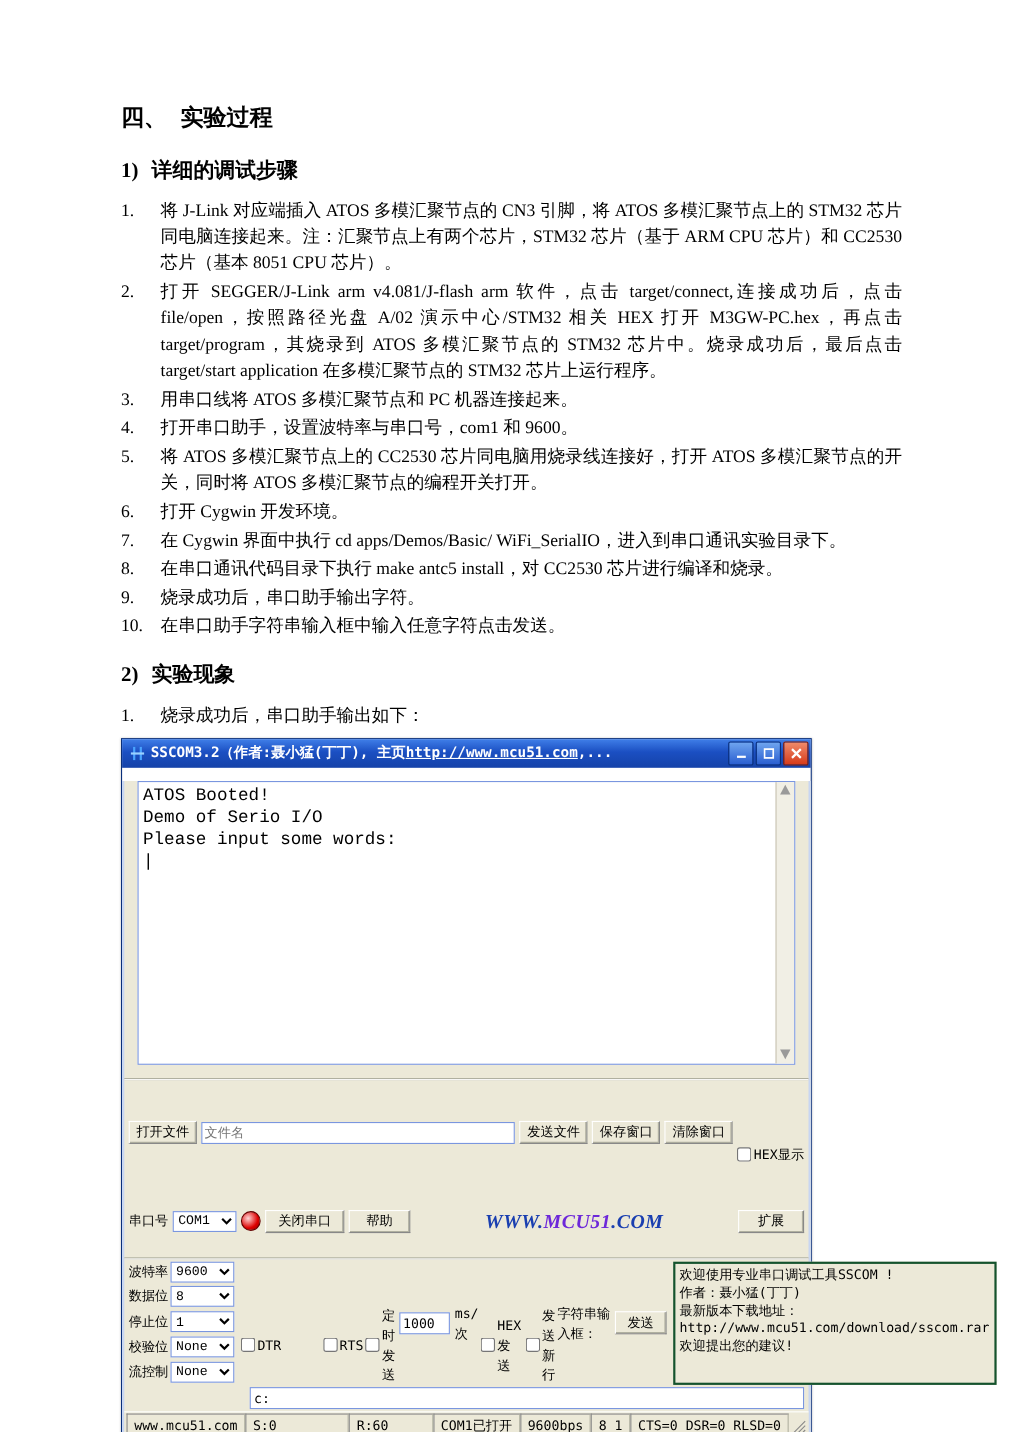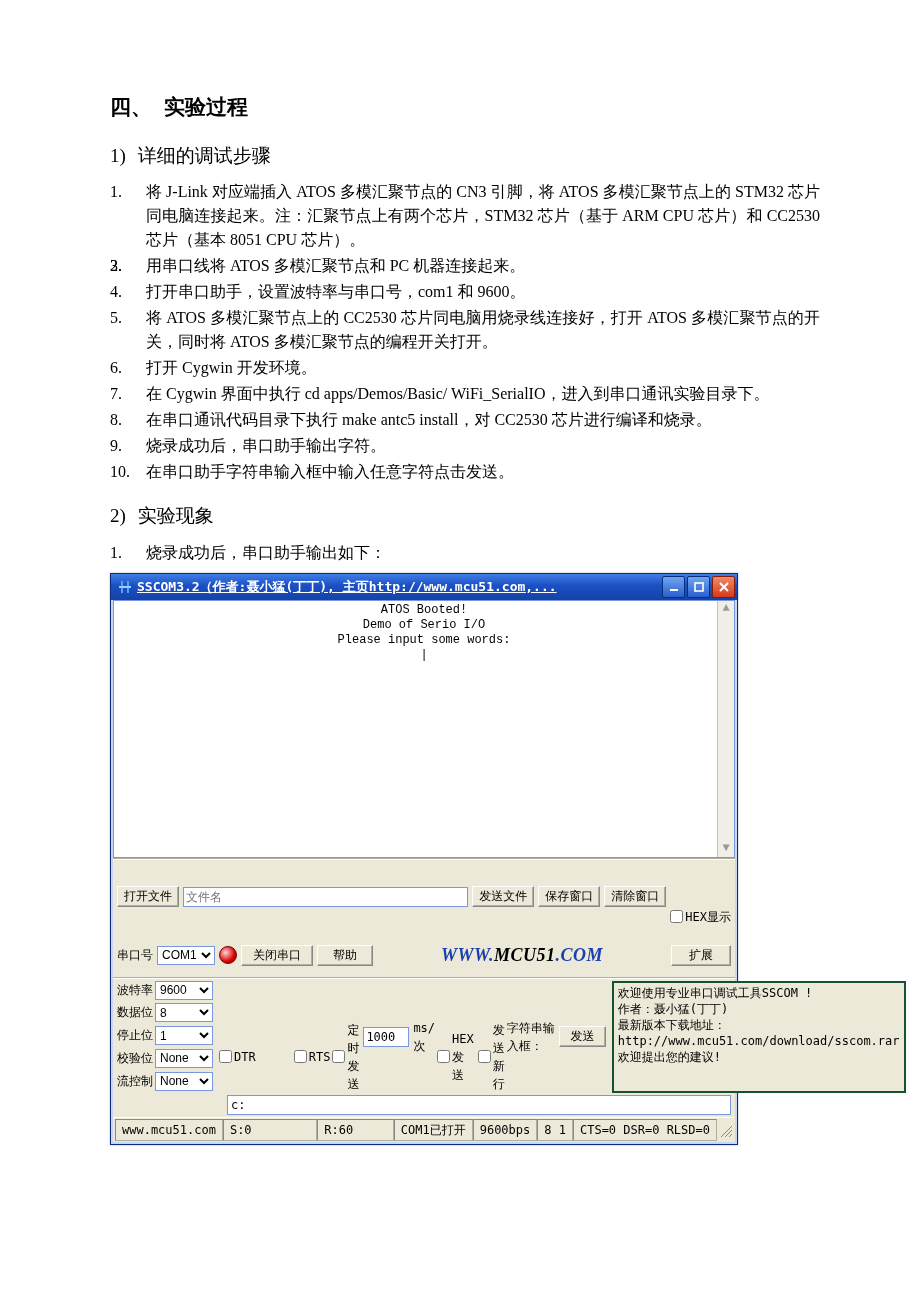--- a/index.html
+++ b/index.html
@@ -11,21 +11,21 @@
     color: #000;
     background: #fff;
   }
   h2 {
     font-size: 21px;
     font-weight: bold;
     margin: 12px 0 14px 0;
   }
   h3 {
     font-size: 19px;
-    font-weight: normal;
+    font-weight: bold;
     margin: 18px 0 10px 0;
   }
   .sect-num { margin-right: 12px; }
   ol.steps {
     list-style: none;
     padding: 0;
     margin: 0 0 6px 0;
   }
   ol.steps li {
     padding-left: 36px;
@@ -57,21 +57,21 @@
     height: 26px;
     padding: 0 2px 0 6px;
     color: #fff;
     font-weight: bold;
     background: linear-gradient(to bottom, #3f7ee8 0%, #1b4fc2 45%, #1542a8 100%);
   }
   .titlebar .app-icon {
     width: 16px; height: 16px; margin-right: 4px;
     display: inline-flex; align-items: center; justify-content: center;
   }
-  .titlebar .title-text { flex: 1; white-space: nowrap; overflow: hidden; font-size: 13px; text-decoration: underline; }
+  .titlebar .title-text { flex: 1; white-space: nowrap; overflow: hidden; font-size: 13px; }
   .titlebar .title-text .link-part { text-decoration: underline; }
   .win-controls { display: flex; gap: 2px; }
   .win-btn {
     width: 21px; height: 20px;
     background: linear-gradient(to bottom,#6fa5ef,#2a5ed0);
     border: 1px solid #0a2f7a;
     border-radius: 2px;
     display: flex; align-items: center; justify-content: center;
     color: #fff; font-size: 11px; font-weight: bold;
   }
@@ -84,45 +84,44 @@
   .client {
     background: #ece9d8;
     border: 2px solid #c8d6f2;
     border-top: none;
     padding: 0;
   }
   .output-area {
     position: relative;
     background: #fff;
     border: 1px solid #7a96df;
-    margin: 0;
+    margin: 12px;
     height: 252px;
     padding: 2px 4px;
     font-family: "Courier New", monospace;
-    font-size: 12px;
+    font-size: 16px;
     line-height: 1.25;
     white-space: pre;
     overflow: hidden;
-    text-align: center;
   }
   .output-scroll {
     position: absolute; right: 0; top: 0; bottom: 0; width: 16px;
     background: #f1efe5;
     border-left: 1px solid #c8c4b4;
     display: flex; flex-direction: column; justify-content: space-between;
   }
   .scroll-btn {
     height: 16px; display:flex; align-items:center; justify-content:center;
     color:#9a9a9a;
   }
 
   .row {
     display: flex;
     align-items: center;
-    padding: 8px 4px;
+    padding: 19px 4px;
     gap: 4px;
   }
   .w-btn {
     font-size: 12px;
     padding: 1px 6px;
     background: #ece9d8;
     border: 1px solid #888;
     border-top-color: #fff;
     border-left-color: #fff;
     box-shadow: inset -1px -1px 0 #b0b0a0;
@@ -133,21 +132,21 @@
     padding: 0 2px;
     border: 1px solid #7a96df;
     background: #fff;
     font-family: "SimSun", monospace;
   }
   .w-select {
     font-size: 12px;
     height: 19px;
     border: 1px solid #7a96df;
     background: #fff;
-    font-family: Liberation Sans, sans-serif;
+    font-family: Liberation Mono, monospace;
   }
   .w-check {
     display: inline-flex;
     align-items: center;
     gap: 2px;
     font-size: 12px;
     margin-top: 40px;
   }
   .w-check input { width: 13px; height: 13px; margin:0; }
   .rec-btn {
@@ -218,21 +217,21 @@
     width: 16px; height: 16px; position: relative;
   }
   .mcu-brand {
     font-family: "Times New Roman", serif;
     font-weight: bold;
     font-style: italic;
     font-size: 18px;
     letter-spacing: 0.5px;
   }
   .mcu-www { color: #1a3fb0; margin-top: 16px; }
-  .mcu-mcu { color: #000000; }
+  .mcu-mcu { color: #6d28d9; }
   .mcu-com { color: #1a3fb0; }
   .divider-line {
     height: 1px;
     background: #b0b0a0;
     border-bottom: 1px solid #fff;
     margin: 0;
   }
 </style>
 </head>
 <body>
@@ -240,21 +239,21 @@
 <h2>
   <span class="sect-num">四、</span><span>实验过程</span>
 </h2>
 
 <h3>
   <span class="sect-num">1)</span><span>详细的调试步骤</span>
 </h3>
 
 <ol class="steps">
   <li><span class="num">1.</span><span>将 J-Link 对应端插入 ATOS 多模汇聚节点的 CN3 引脚，将 ATOS 多模汇聚节点上的 STM32 芯片同电脑连接起来。注：汇聚节点上有两个芯片，STM32 芯片（基于 ARM CPU 芯片）和 CC2530 芯片（基本 8051 CPU 芯片）。</span></li>
-  <li><span class="num">2.</span></li>
+  <li><span class="num">2.</span><span>打开 SEGGER/J-Link arm v4.081/J-flash arm 软件，点击 target/connect,连接成功后，点击 file/open，按照路径光盘 A/02 演示中心/STM32 相关 HEX 打开 M3GW-PC.hex，再点击 target/program，其烧录到 ATOS 多模汇聚节点的 STM32 芯片中。烧录成功后，最后点击 target/start application 在多模汇聚节点的 STM32 芯片上运行程序。</span></li>
   <li><span class="num">3.</span><span>用串口线将 ATOS 多模汇聚节点和 PC 机器连接起来。</span></li>
   <li><span class="num">4.</span><span>打开串口助手，设置波特率与串口号，com1 和 9600。</span></li>
   <li><span class="num">5.</span><span>将 ATOS 多模汇聚节点上的 CC2530 芯片同电脑用烧录线连接好，打开 ATOS 多模汇聚节点的开关，同时将 ATOS 多模汇聚节点的编程开关打开。</span></li>
   <li><span class="num">6.</span><span>打开 Cygwin 开发环境。</span></li>
   <li><span class="num">7.</span><span>在 Cygwin 界面中执行 cd apps/Demos/Basic/ WiFi_SerialIO，进入到串口通讯实验目录下。</span></li>
   <li><span class="num">8.</span><span>在串口通讯代码目录下执行 make antc5 install，对 CC2530 芯片进行编译和烧录。</span></li>
   <li><span class="num">9.</span><span>烧录成功后，串口助手输出字符。</span></li>
   <li><span class="num">10.</span><span>在串口助手字符串输入框中输入任意字符点击发送。</span></li>
 </ol>
 

